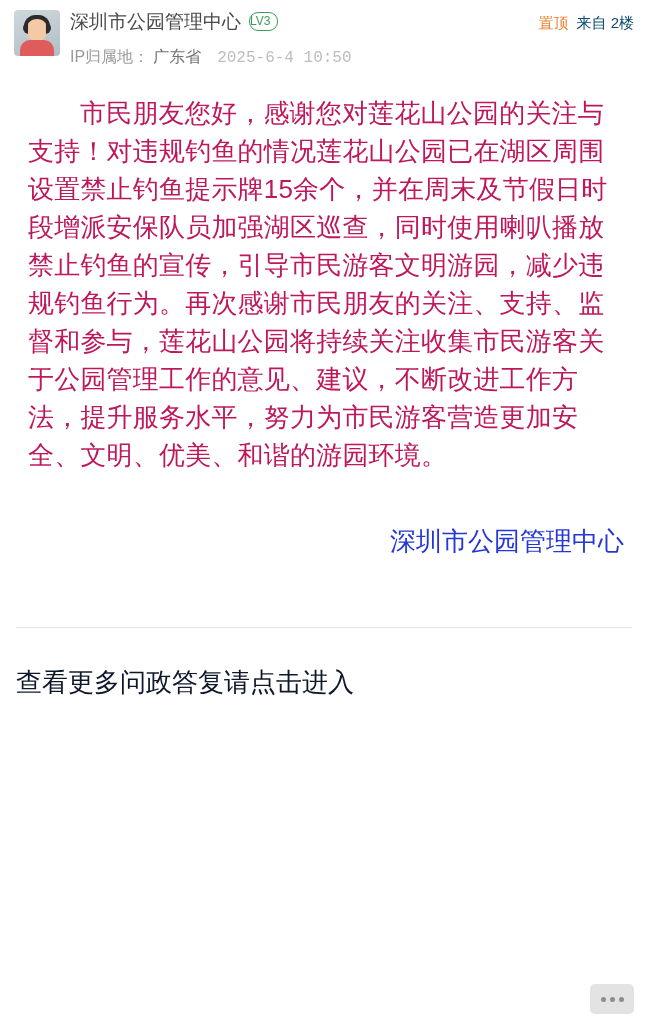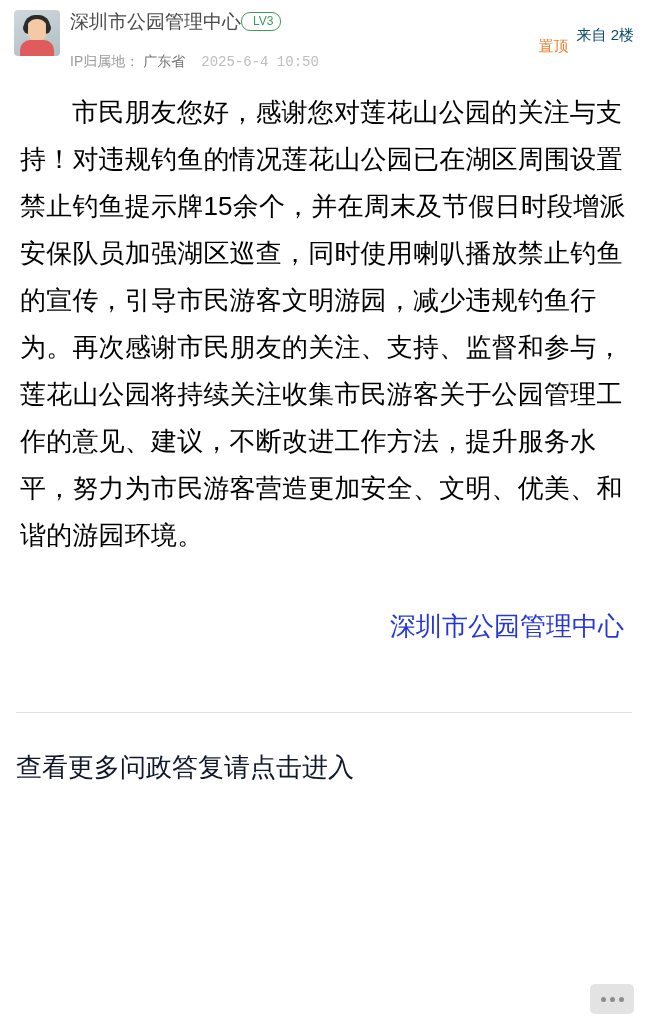--- a/index.html
+++ b/index.html
@@ -84,64 +84,65 @@
     align-items: center;
     line-height: 1;
     padding-top: 2px;
   }
   .author-name {
     font-size: 19px;
     color: #4a4a4a;
     white-space: nowrap;
   }
   .level-badge {
+    margin-left: 8px;
     border: 1px solid #3f9b5a;
     color: #3f9b5a;
     border-radius: 9px;
     font-size: 12px;
     line-height: 14px;
-    padding: 1px 7px 2px 11px;
+    padding: 1px 7px 2px 0;
     background: #fff;
     white-space: nowrap;
   }
   .meta-row {
-    margin-top: 22px;
-    font-size: 14px;
+    margin-top: 16px;
+    font-size: 16px;
     color: #9a9a9a;
     display: flex;
     align-items: center;
     white-space: nowrap;
   }
   .meta-ip-label { color: #9a9a9a; }
   .meta-ip-value { color: #737373; margin-left: 4px; }
   .meta-time { color: #bdbdbd; margin-left: 16px; font-family: Liberation Mono, monospace; }
 
   .header-right {
     position: absolute;
     right: 14px;
     top: 14px;
     display: flex;
     align-items: center;
     font-size: 15px;
     white-space: nowrap;
   }
-  .pin-tag { color: #ef8030; margin-top: 23px; }
+  .pin-tag { color: #ef8030; }
   .from-text { color: #0c4a6e; margin-left: 8px; }
 
   
   .post-body {
     padding: 6px 16px 0 16px;
     box-sizing: border-box;
   }
   .post-paragraph {
-    color: #000000;
+    color: #be185d;
     font-size: 26px;
-    line-height: 47px;
+    line-height: 38px;
     text-indent: 2em;
-    margin: 4px;
+    margin: 12px;
     letter-spacing: 0.2px;
     word-break: break-all;
   }
   .signature {
     color: #2637d6;
     font-size: 26px;
     line-height: 47px;
     text-align: right;
     margin: 44px 8px 0 0;
   }

